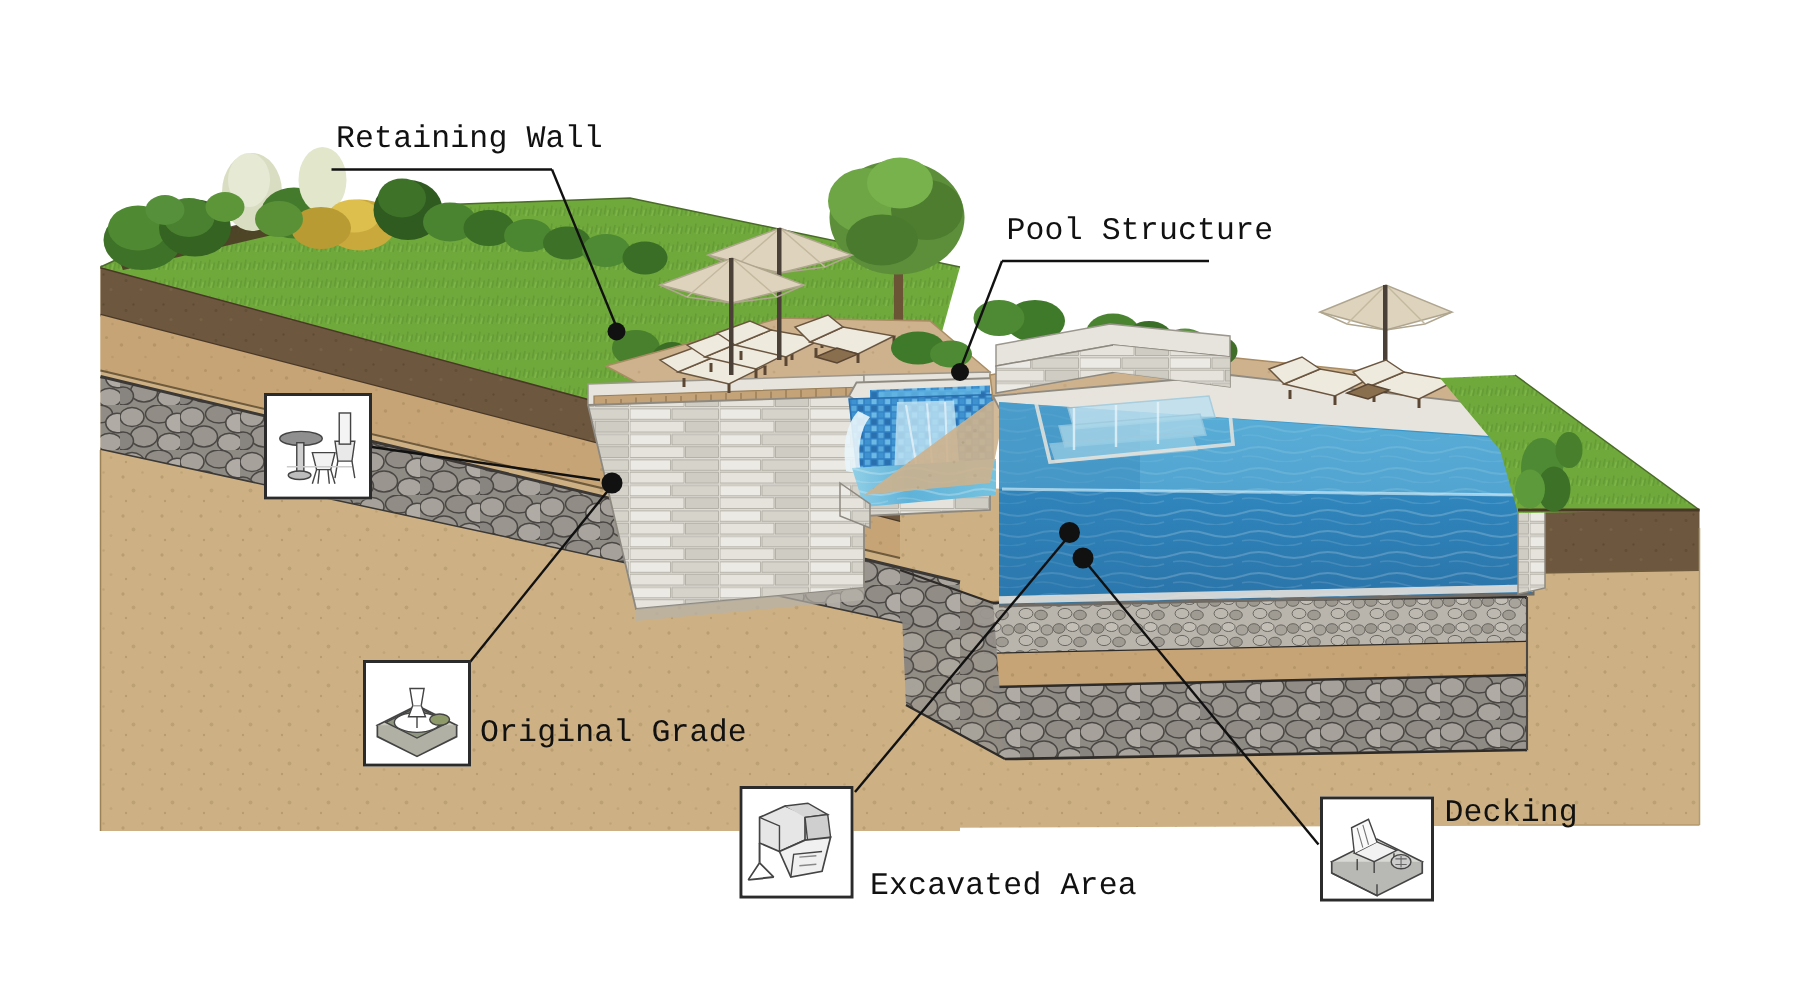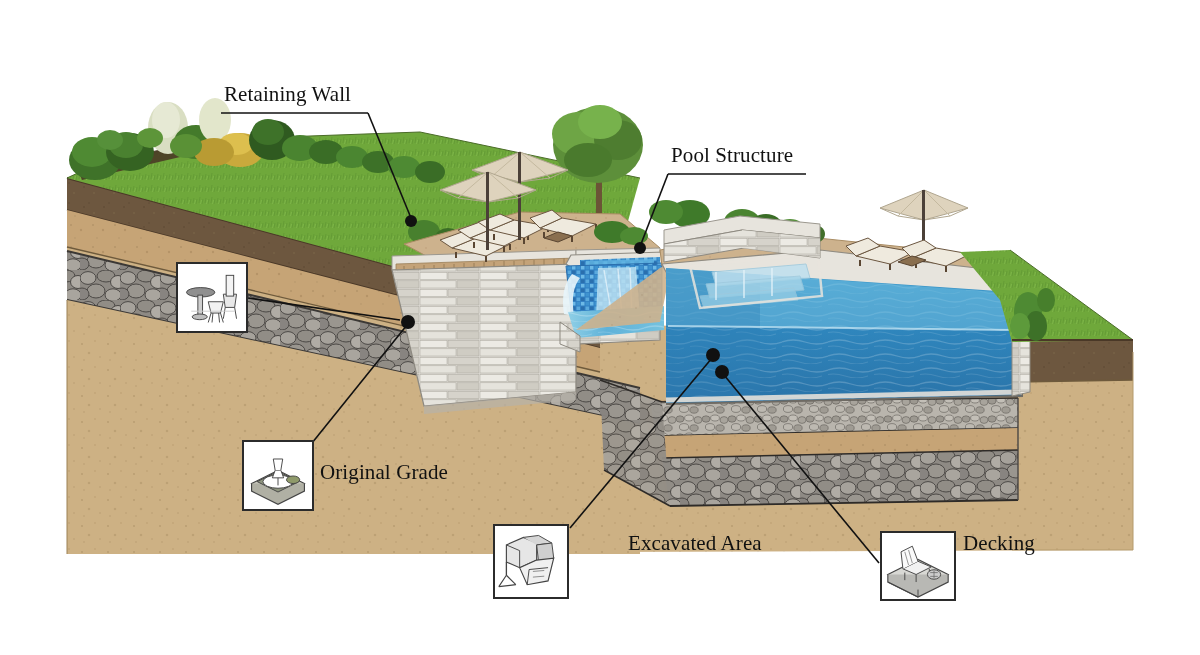--- a/index.html
+++ b/index.html
@@ -2,21 +2,21 @@
 <html><head>
 <meta charset="utf-8">
 <title>Pool Construction Cross-Section Diagram</title>
 <style>
   html,body{margin:0;padding:0;background:#ffffff;}
   body{font-family:"Liberation Sans",sans-serif;}
   #stage{position:relative;width:1200px;height:655px;background:#ffffff;overflow:hidden;}
   svg.layer{position:absolute;left:0;top:0;width:1200px;height:655px;}
   .callout-text{
     position:absolute;
-    font-family:Liberation Serif, serif;
+    font-family:Liberation Mono, monospace;
     font-size:21px;
     color:#111111;
     white-space:nowrap;
     letter-spacing:.1px;
   }
   .thumb{
     position:absolute;
     background:#ffffff;
     border:2px solid #2b2b2b;
     box-sizing:border-box;
@@ -387,23 +387,23 @@
         <circle cx="408" cy="322" r="7"></circle>
         <circle cx="713" cy="355" r="7"></circle>
         <circle cx="722" cy="372" r="7"></circle>
       </g>
   </svg>
 
   <div class="callout-text" style="left:224px;top:82px;">Retaining Wall</div>
 
   <div class="callout-text" style="left:671px;top:143px;">Pool Structure</div>
 
-  <div class="callout-text" style="left:320px;top:460px;text-align:center;">Original Grade</div>
-
-  <div class="callout-text" style="left:580px;top:531px;margin-left:48px;">Excavated Area</div>
+  <div class="callout-text" style="left:320px;top:478px;text-align:center;">Original Grade</div>
+
+  <div class="callout-text" style="left:580px;top:580px;">Excavated Area</div>
 
   <div class="callout-text" style="left:963px;top:531px;">Decking</div>
 
   <div class="thumb" style="left:176px;top:262px;width:72px;height:71px;">
     <svg viewBox="0 0 72 71">
       <rect width="72" height="71" fill="#ffffff"></rect>
       <ellipse cx="24" cy="30" rx="15" ry="5" fill="#8f8f8f" stroke="#444" stroke-width="1"></ellipse>
       <rect x="21" y="33" width="5" height="22" fill="#cfcfcf" stroke="#444" stroke-width="1"></rect>
       <ellipse cx="23" cy="56" rx="8" ry="3" fill="#bdbdbd" stroke="#444" stroke-width="1"></ellipse>
       <path d="M32 40 L48 40 L45 52 L35 52 Z" fill="#f2f2f2" stroke="#444" stroke-width="1"></path>

